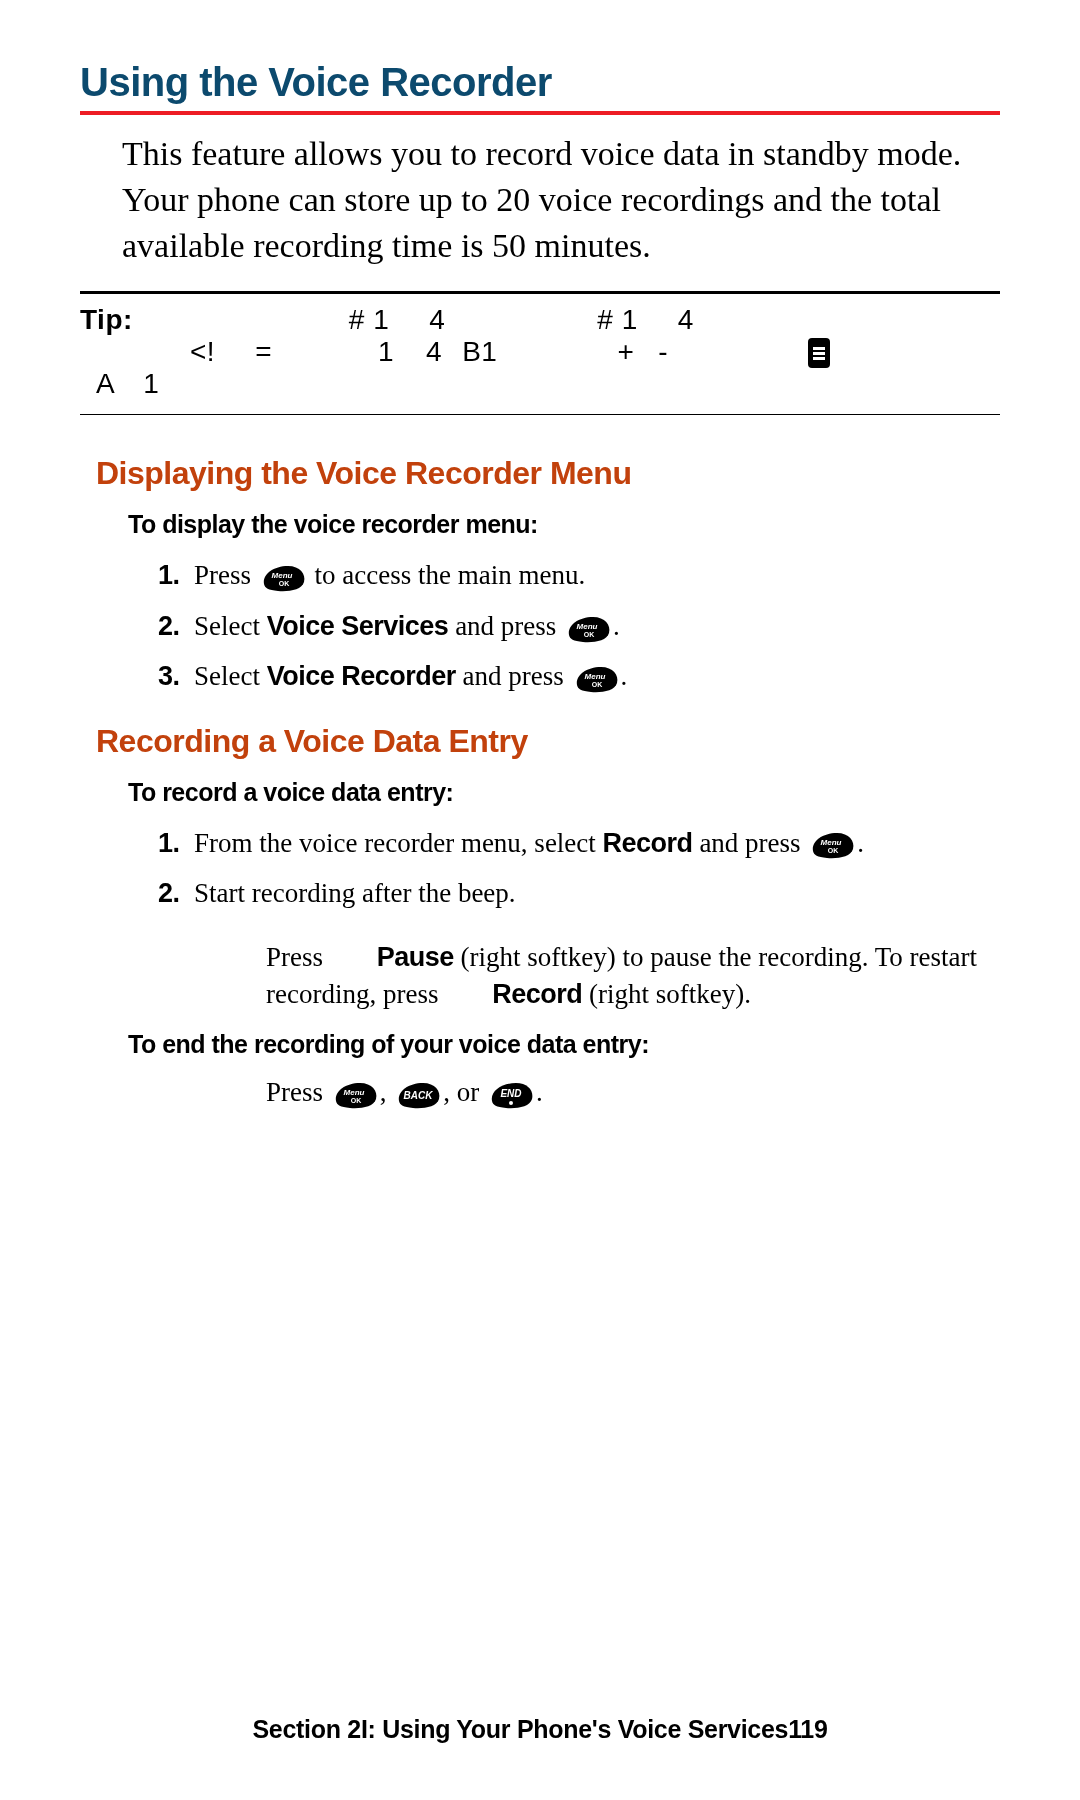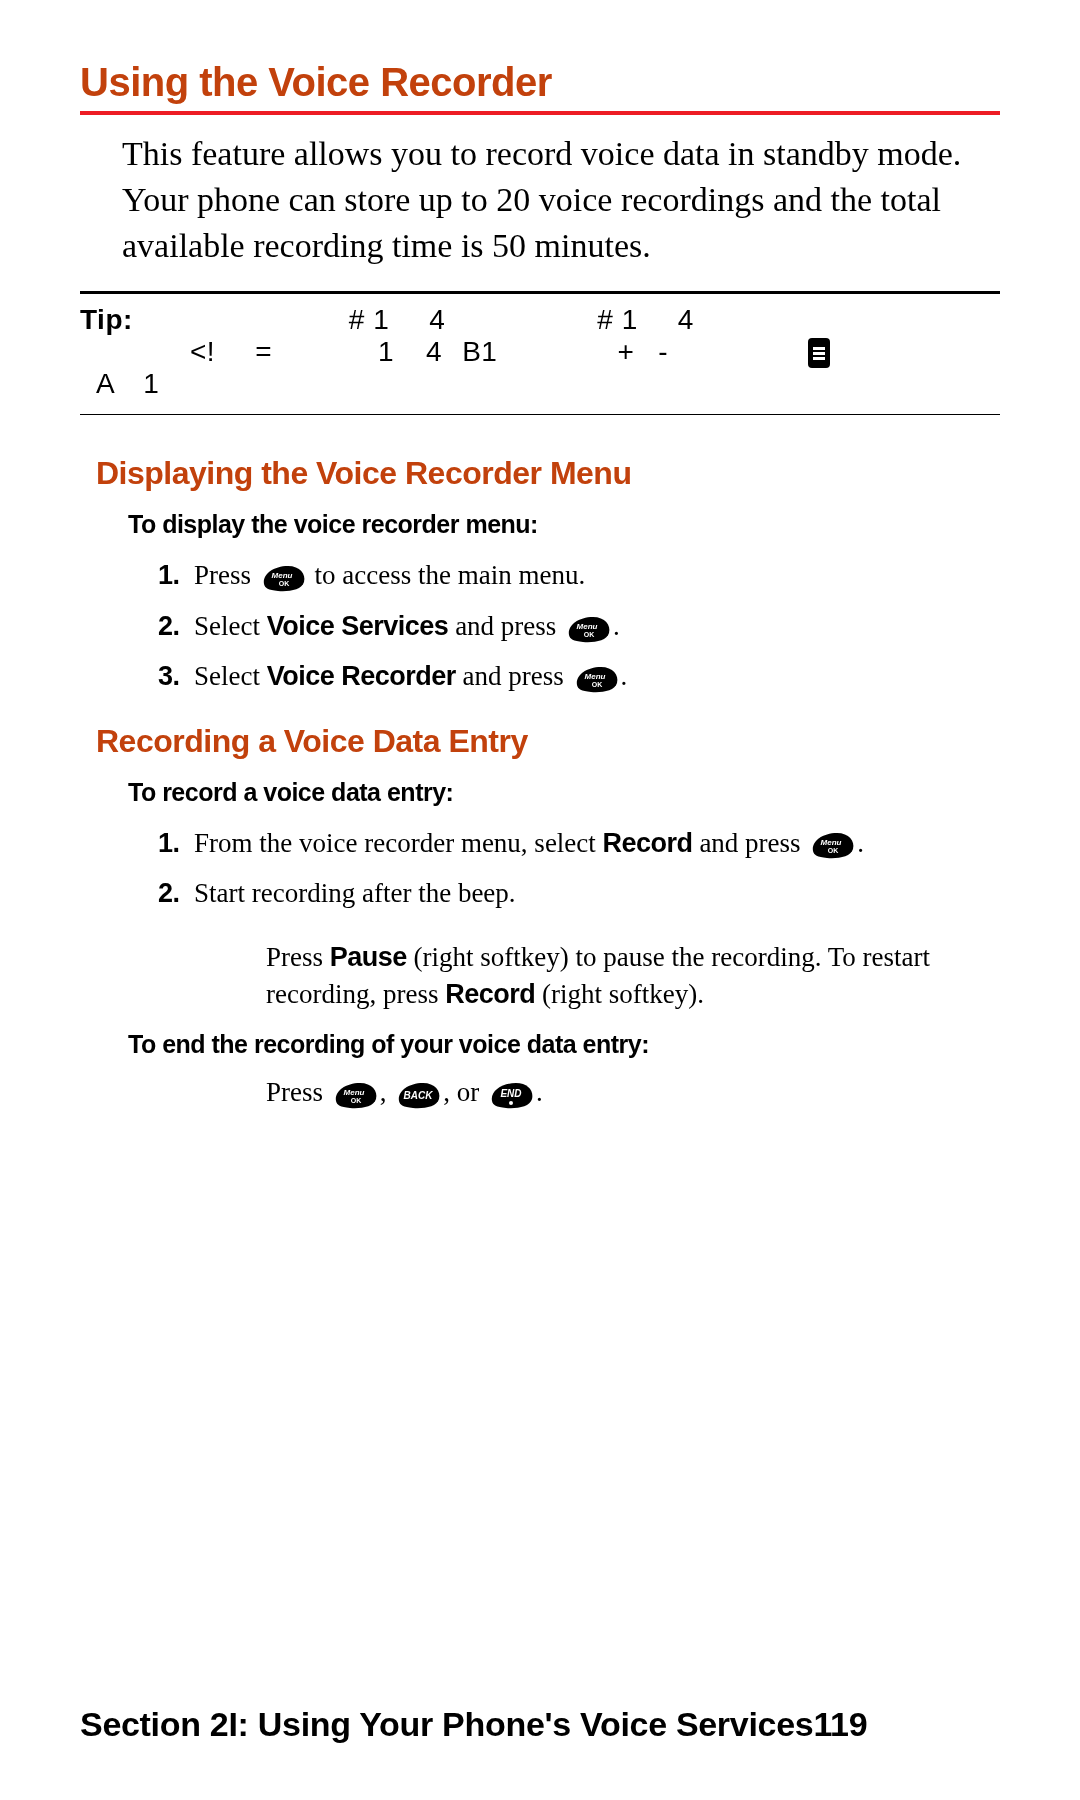--- a/index.html
+++ b/index.html
@@ -10,21 +10,21 @@
     font-family: Georgia, 'Times New Roman', serif;
     color: #000;
     width: 1080px;
     height: 1800px;
     position: relative;
   }
   .page {
     padding: 60px 80px 0 80px;
   }
   .main-title {
-    color: #c2410c;
+    color: #0c4a6e;
     font-family: 'Helvetica Neue', Arial, sans-serif;
     font-weight: 700;
     font-size: 40px;
     margin: 0 0 6px 0;
     letter-spacing: -0.5px;
   }
   .title-rule {
     border: none;
     border-top: 4px solid #ed1c24;
     margin: 0 0 16px 0;
@@ -99,40 +99,40 @@
     min-width: 36px;
     letter-spacing: -0.5px;
   }
   .step-body { flex: 1; }
   .step-body .b { font-family: 'Helvetica Neue', Arial, sans-serif; font-weight: 700; letter-spacing:-0.5px; }
   .indent-note {
     font-size: 27px;
     line-height: 1.35;
     margin: 0 0 18px 186px;
   }
-  .indent-note .b { font-family: 'Helvetica Neue', Arial, sans-serif; font-weight: 700; letter-spacing:-0.5px;}
+  .indent-note .b { font-family: 'Helvetica Neue', Arial, sans-serif; font-weight: 700; letter-spacing:-0.5px;margin-left:47px;}
   .press-line {
     font-size: 27px;
     margin: 0 0 0 186px;
   }
   .key-icon {
     display: inline-block;
     vertical-align: middle;
     margin: 0 2px;
   }
   .footer {
     position: absolute;
     bottom: 56px;
     left: 80px;
     right: 80px;
     display: flex;
-    justify-content: flex-start;
-    font-family: 'Helvetica Neue', Arial, sans-serif;
-    font-weight: 700;
-    font-size: 34px;
+    justify-content: center;
+    font-family: 'Helvetica Neue', Arial, sans-serif;
+    font-weight: 700;
+    font-size: 25px;
     letter-spacing: -0.3px;
   }
 </style>
 </head>
 <body>
 
 <div class="page">
 
   <h1 class="main-title">Using the Voice Recorder</h1>
   <hr class="title-rule">

